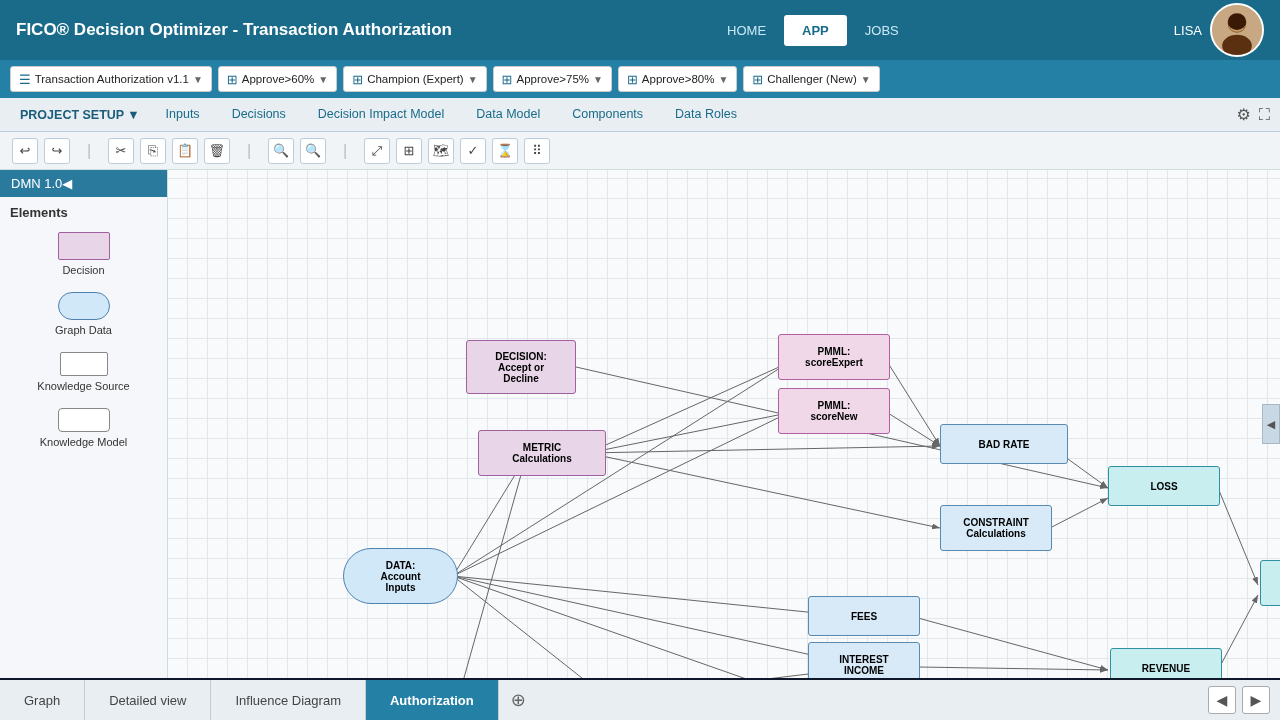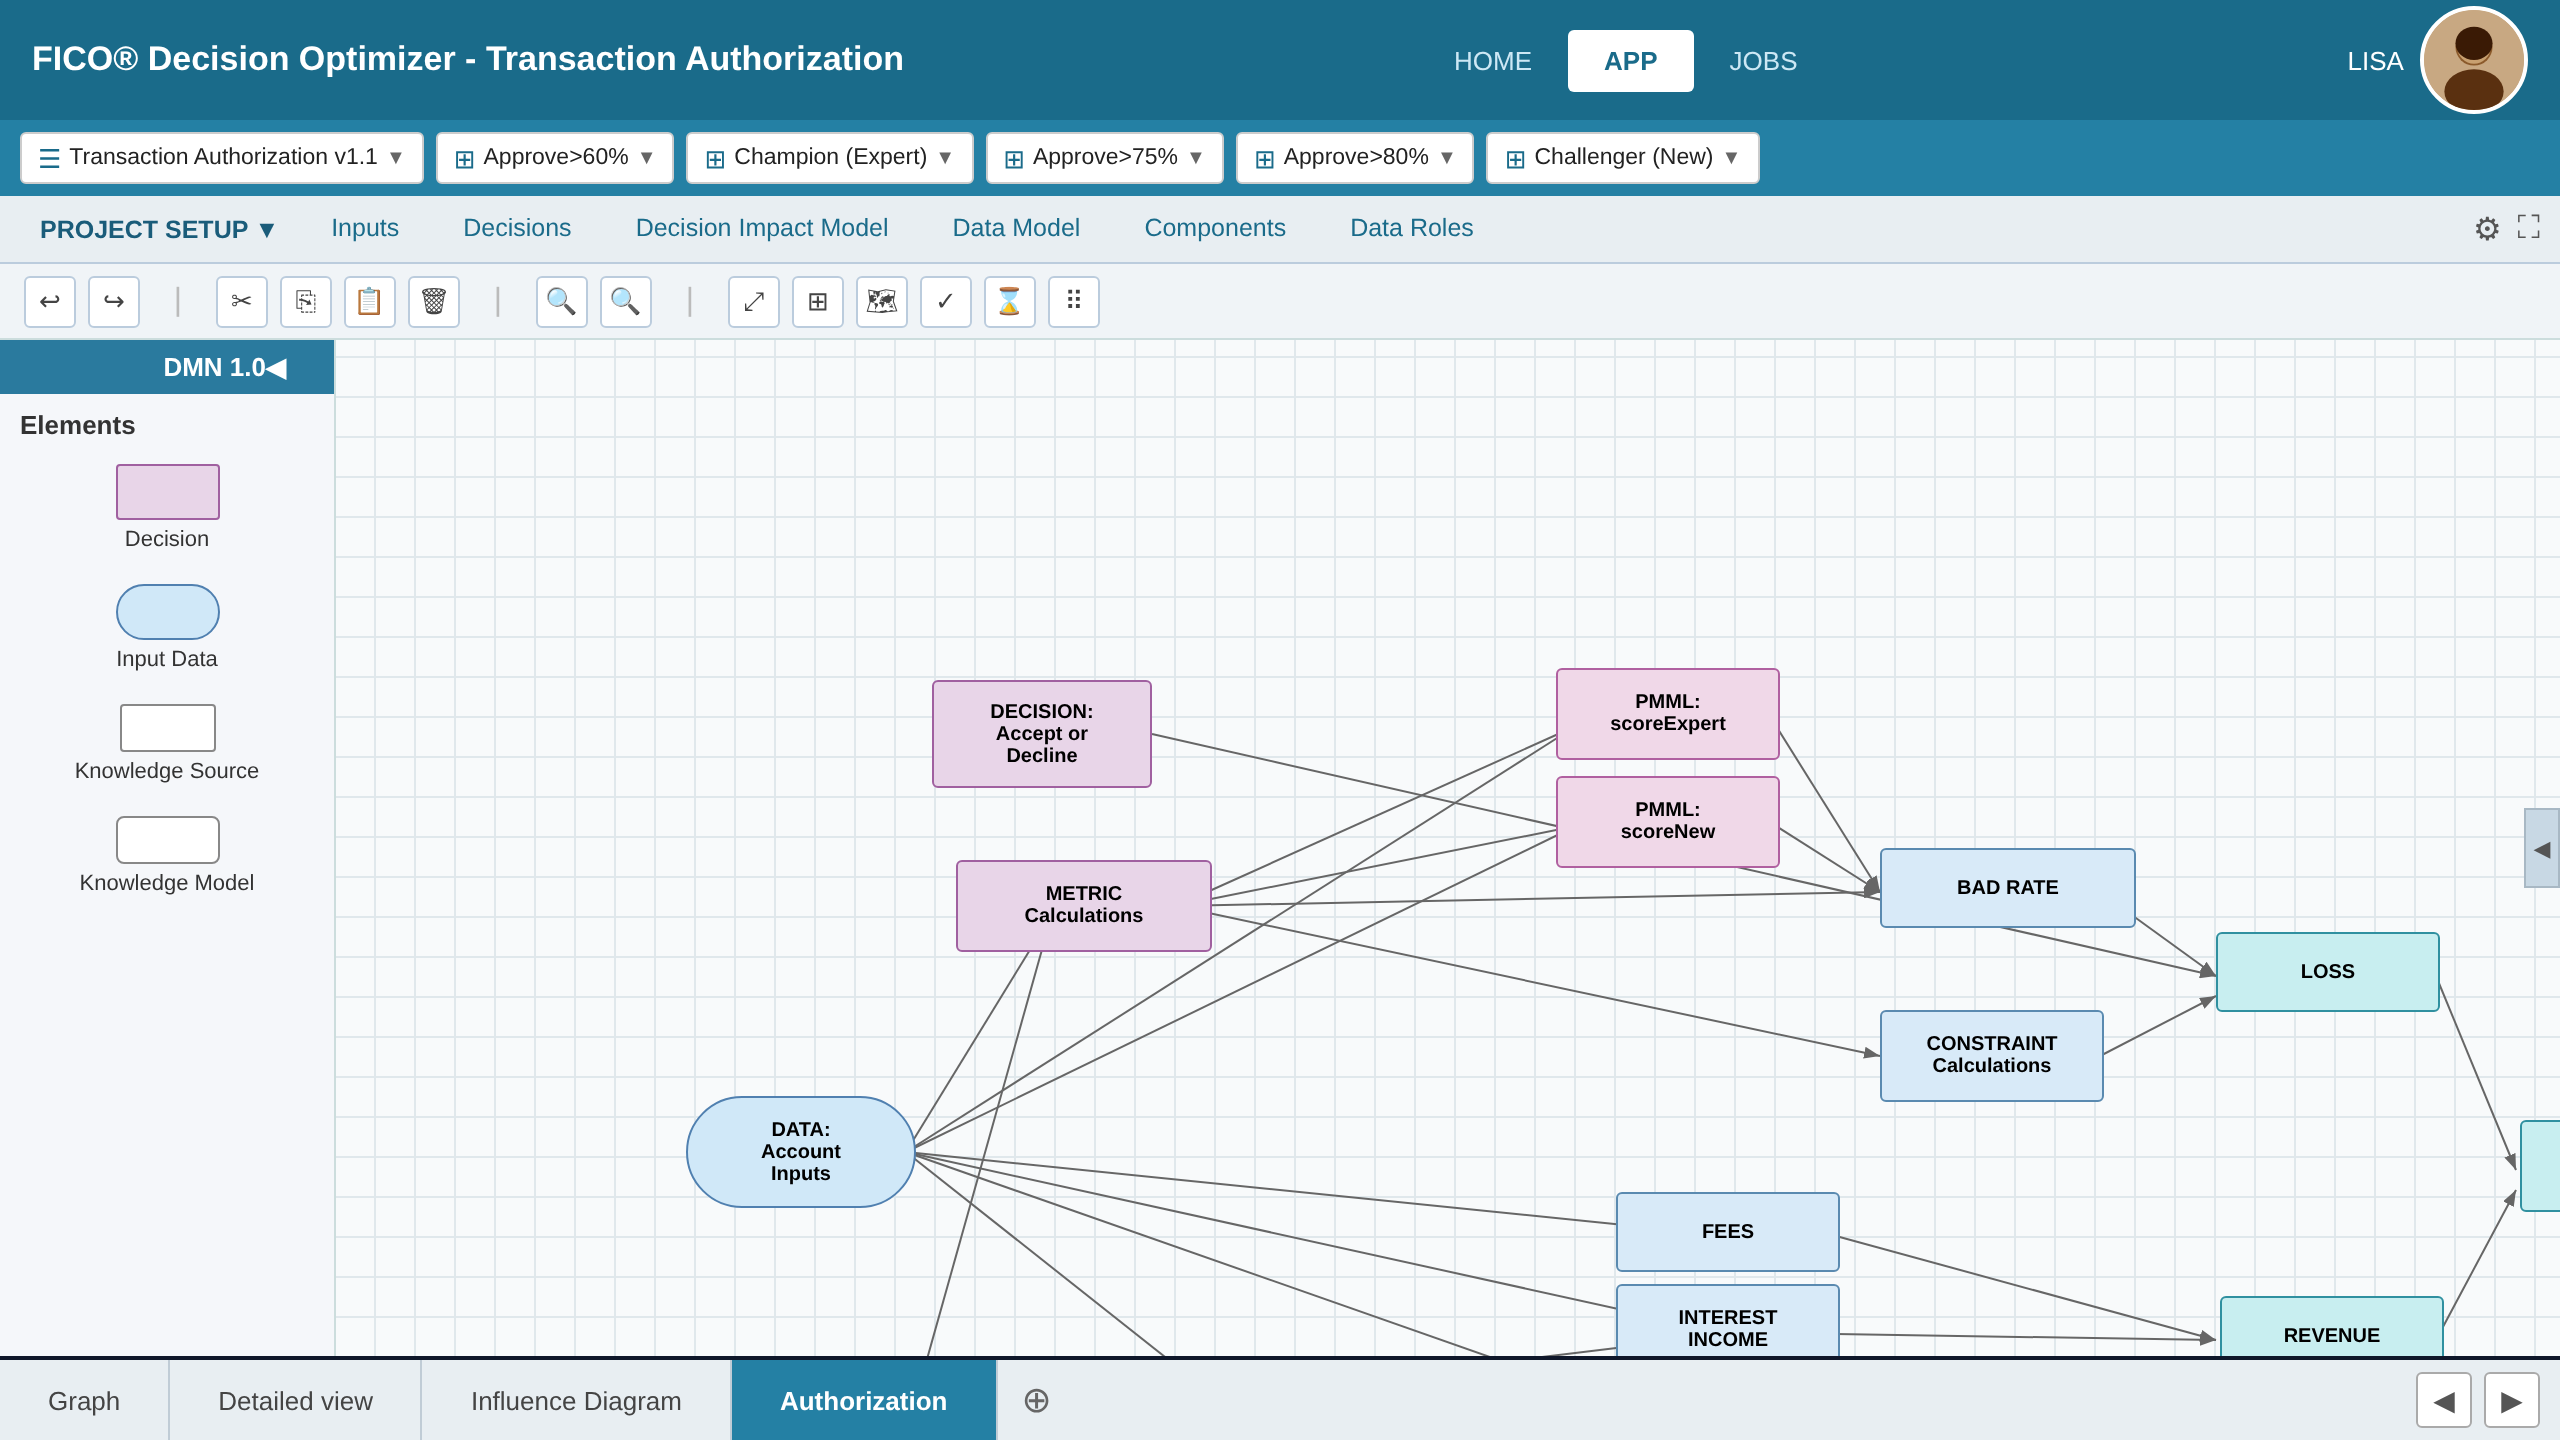--- a/index.html
+++ b/index.html
@@ -130,26 +130,26 @@
       width: 168px;
       background: #f5f7fa;
       border-right: 1px solid #cdd;
       display: flex;
       flex-direction: column;
       flex-shrink: 0;
     }
     #dmn-header {
       background: #2a7a9e;
       color: #fff;
-      padding: 6px 24px;
+      padding: 6px 11px;
       font-size: 13px;
-      font-weight: bold;
-      display: flex;
-      align-items: center;
-      justify-content: flex-end;
+      font-weight: normal;
+      display: flex;
+      align-items: center;
+      justify-content: flex-start;
     }
     #elements-label {
       padding: 8px 10px 4px;
       font-size: 13px;
       font-weight: bold;
       color: #333;
     }
     .element-item {
       display: flex;
       flex-direction: column;
@@ -387,21 +387,21 @@
       <span style="cursor:pointer;">◀</span>
     </div>
     <div id="elements-label">Elements</div>
 
     <div class="element-item">
       <div class="element-icon rect-icon" style="background:#e8d5e8;border-color:#a060a0;"></div>
       <span class="element-label">Decision</span>
     </div>
     <div class="element-item">
       <div class="element-icon oval-icon" style="background:#d0e8f8;border-color:#5080b0;"></div>
-      <span class="element-label">Input Data</span>
+      <span class="element-label">Graph Data</span>
     </div>
     <div class="element-item">
       <div class="element-icon rect-sm-icon" style="background:#fff;border-color:#888;"></div>
       <span class="element-label">Knowledge Source</span>
     </div>
     <div class="element-item">
       <div class="element-icon rect-knl-icon" style="background:#fff;border-color:#888;"></div>
       <span class="element-label">Knowledge Model</span>
     </div>
   </div>

